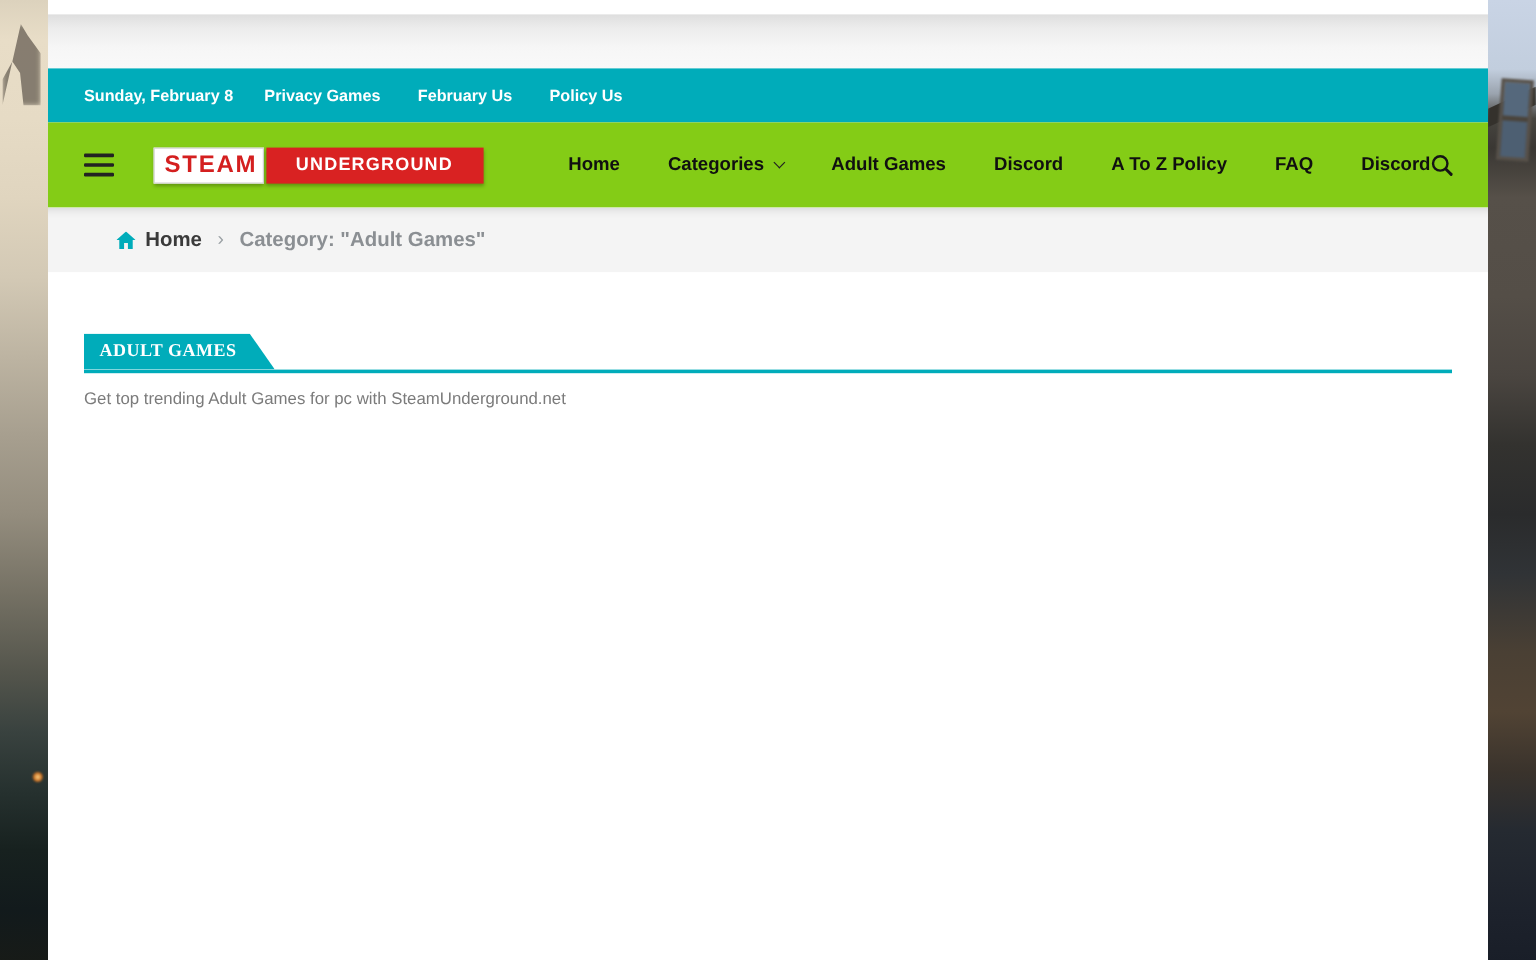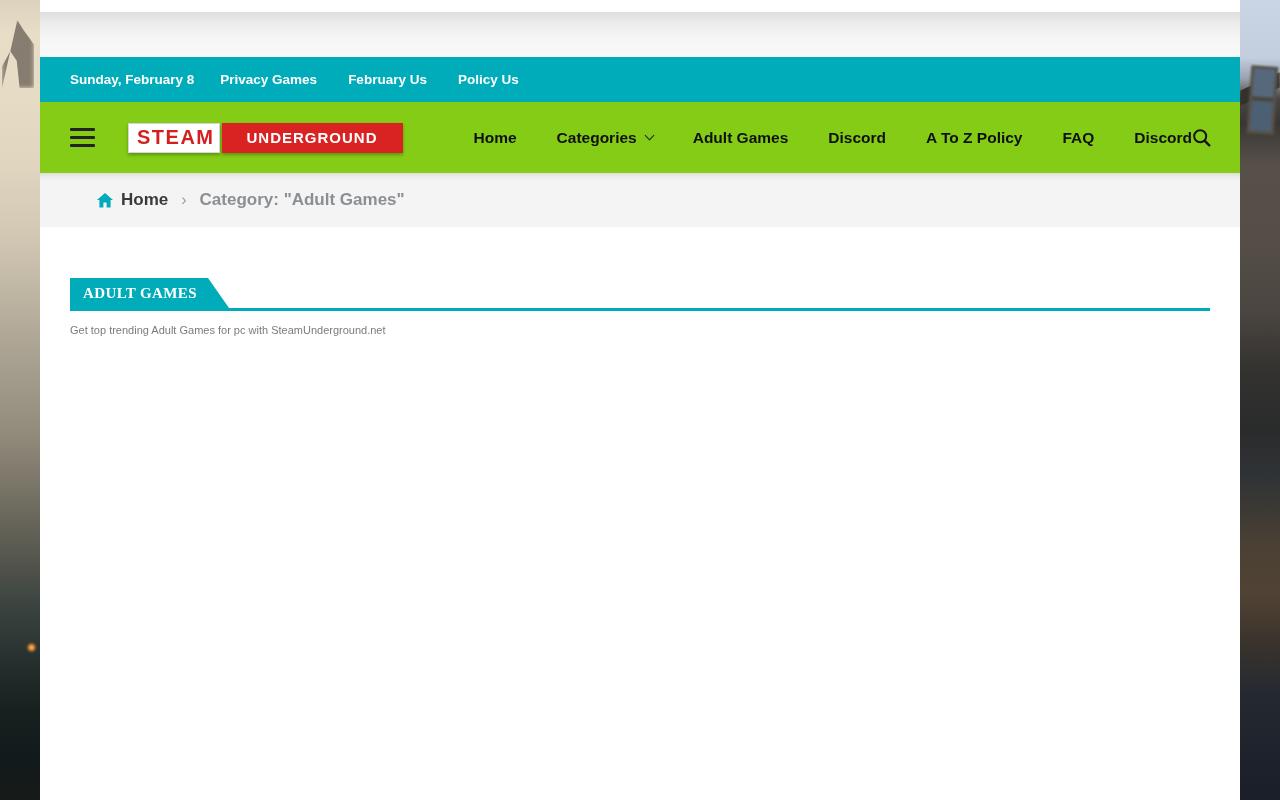--- a/index.html
+++ b/index.html
@@ -109,21 +109,21 @@
 
   
   .main { flex: 1; background: #fff; padding: 51px 30px 0; }
   .ribbon {
     margin: 0; width: fit-content; background: #00acba; color: #fff;
     font-family: "Liberation Serif", serif; font-size: 15px; font-weight: bold;
     letter-spacing: .4px; height: 30px; line-height: 30px; padding: 0 32px 0 13px;
     clip-path: polygon(0 0, calc(100% - 21px) 0, 100% 100%, 0 100%);
   }
   .cat-line { height: 3px; background: #00acba; width: 100%; }
-  .cat-desc { margin: 13px 0 0; color: #7b7b7b; font-size: 11px; }
+  .cat-desc { margin: 13px 0 0; color: #7b7b7b; font-size: 14px; }
 </style>
 </head>
 <body>
 
 <div class="bg-strip bg-left"></div>
 <div class="bg-strip bg-right"></div>
 
 <div class="page">
 
   <div class="top-gap"></div>

